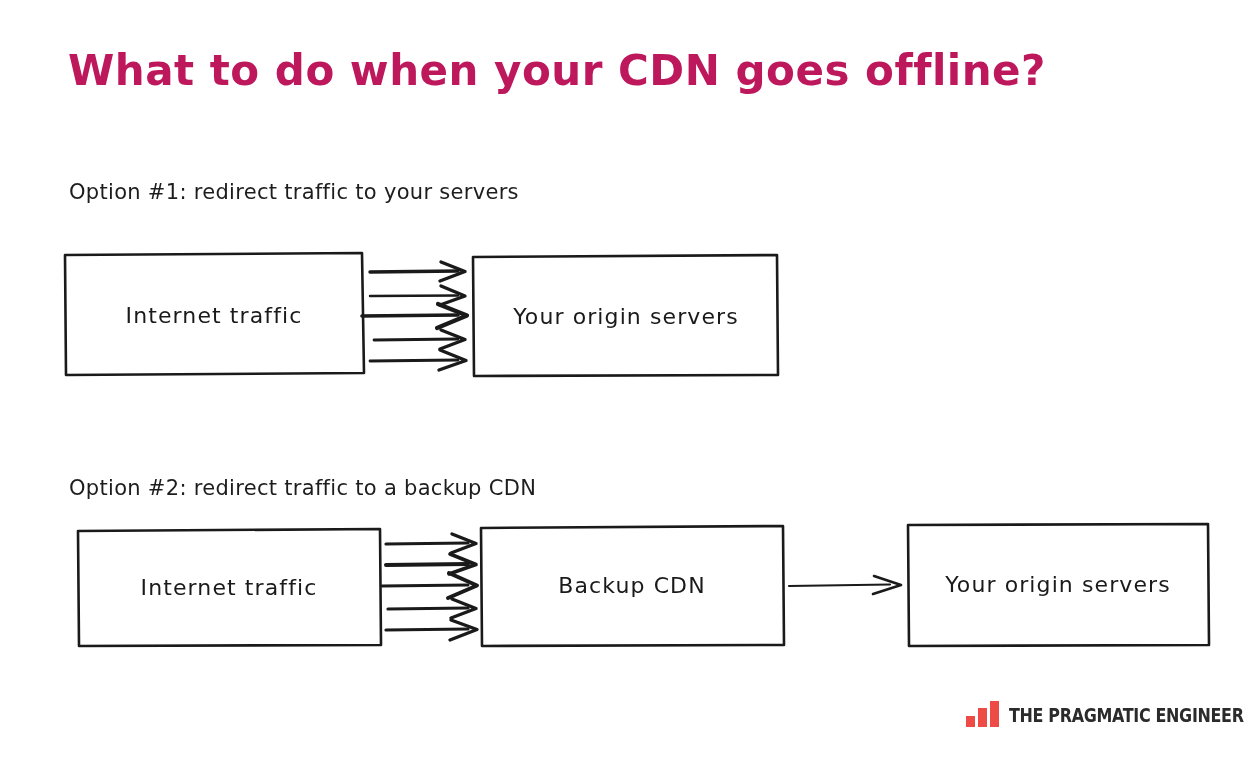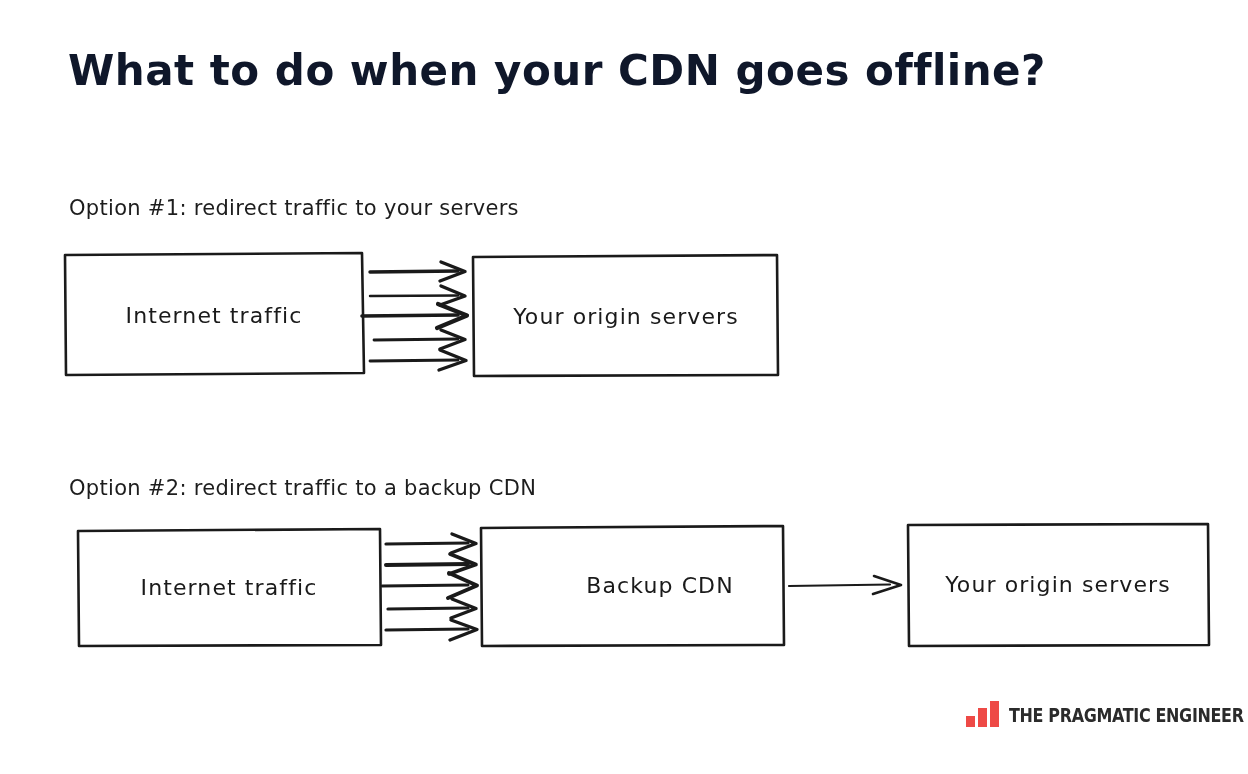--- a/index.html
+++ b/index.html
@@ -18,34 +18,34 @@
 
   
   .title {
     position: absolute;
     left: 68px;
     top: 46px;
     font-family: "DejaVu Sans", sans-serif;
     font-size: 42px;
     font-weight: 600;
     letter-spacing: 0.5px;
-    color: #0f172a;
+    color: #be185d;
     white-space: nowrap;
   }
 
   .option-label {
     position: absolute;
     font-family: "DejaVu Sans", sans-serif;
     font-size: 21px;
     font-weight: 400;
     letter-spacing: 0.3px;
     color: #1d1d1d;
     white-space: nowrap;
   }
-  #option1-label { left: 69px; top: 196px; text-align: center; }
+  #option1-label { left: 69px; top: 180px; text-align: center; }
   #option2-label { left: 69px; top: 476px; }
 
   
   .diagram {
     position: absolute;
     left: 0;
     width: 1248px;
     text-decoration: underline;
   }
   #diagram-option1 { top: 238px; height: 150px; }
@@ -200,21 +200,21 @@
       <path class="arrow-head" stroke-width="3.4" d="M451,108 L477,117.5 L450,128"></path>
     </g>
 
     <g>
       <path class="arrow-line" stroke-width="2.2" d="M789,74 L890,72.5"></path>
       <path class="arrow-head" stroke-width="2.6" d="M874,64 L901,73 L873,82"></path>
     </g>
   </svg>
 
   <div class="box-label" style="left:229px; top:75px;">Internet traffic</div>
-  <div class="box-label" style="left:660px; top:73px;">Backup CDN</div>
+  <div class="box-label" style="left:632px; top:73px;">Backup CDN</div>
   <div class="box-label" style="left:1058px; top:72px;">Your origin servers</div>
 </div>
 
 <div id="brand-logo">
   <div class="logo-bars">
     <div class="logo-bar b1"></div>
     <div class="logo-bar b2"></div>
     <div class="logo-bar b3"></div>
   </div>
   <div id="brand-wordmark">THE PRAGMATIC ENGINEER</div>

